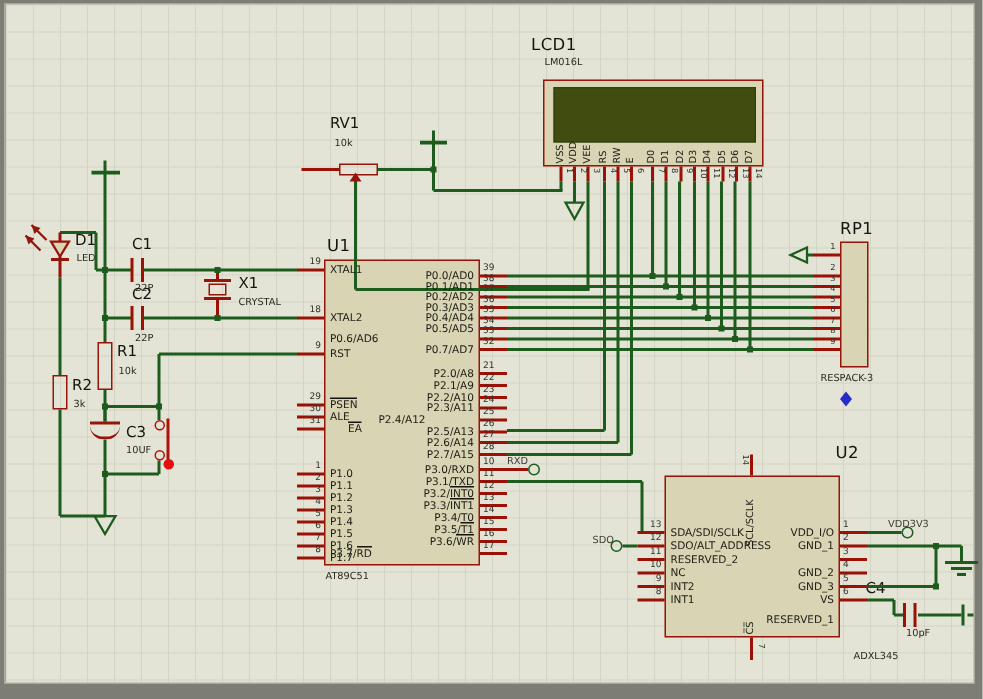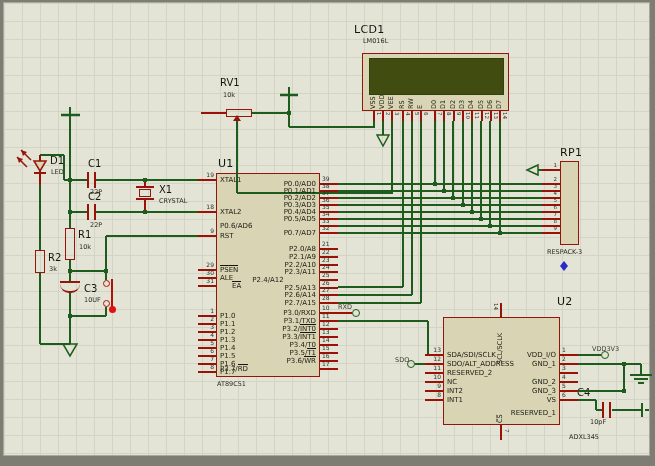--- a/index.html
+++ b/index.html
@@ -55,21 +55,21 @@
     <div class="lbl val" style="left:75px;top:240px;">10k</div>
     <div class="lbl ref2" style="left:44px;top:249px;">R2</div>
     <div class="lbl val" style="left:45px;top:262px;">3k</div>
     <div class="lbl ref2" style="left:84px;top:155px;">C1</div>
     <div class="lbl val" style="left:86px;top:185px;">22P</div>
     <div class="lbl ref2" style="left:84px;top:188px;">C2</div>
     <div class="lbl val" style="left:86px;top:218px;">22P</div>
     <div class="lbl ref2" style="left:80px;top:280px;">C3</div>
     <div class="lbl val" style="left:80px;top:293px;">10UF</div>
     <div class="lbl ref2" style="left:573px;top:384px;">C4</div>
-    <div class="lbl val" style="left:586px;top:415px;">10pF</div>
+    <div class="lbl val" style="left:600px;top:415px;">10pF</div>
     <div class="lbl ref2" style="left:46px;top:152px;">D1</div>
     <div class="lbl val" style="left:47px;top:165px;">LED</div>
     <div class="lbl ref2" style="left:155px;top:181px;">X1</div>
     <div class="lbl val" style="left:155px;top:194px;">CRYSTAL</div>
 
     <div class="lbl net" style="left:334px;top:300px;">RXD</div>
     <div class="lbl net" style="left:391px;top:353px;">SDO</div>
     <div class="lbl net" style="left:588px;top:342px;">VDD3V3</div>
 
     <div id="wires">

